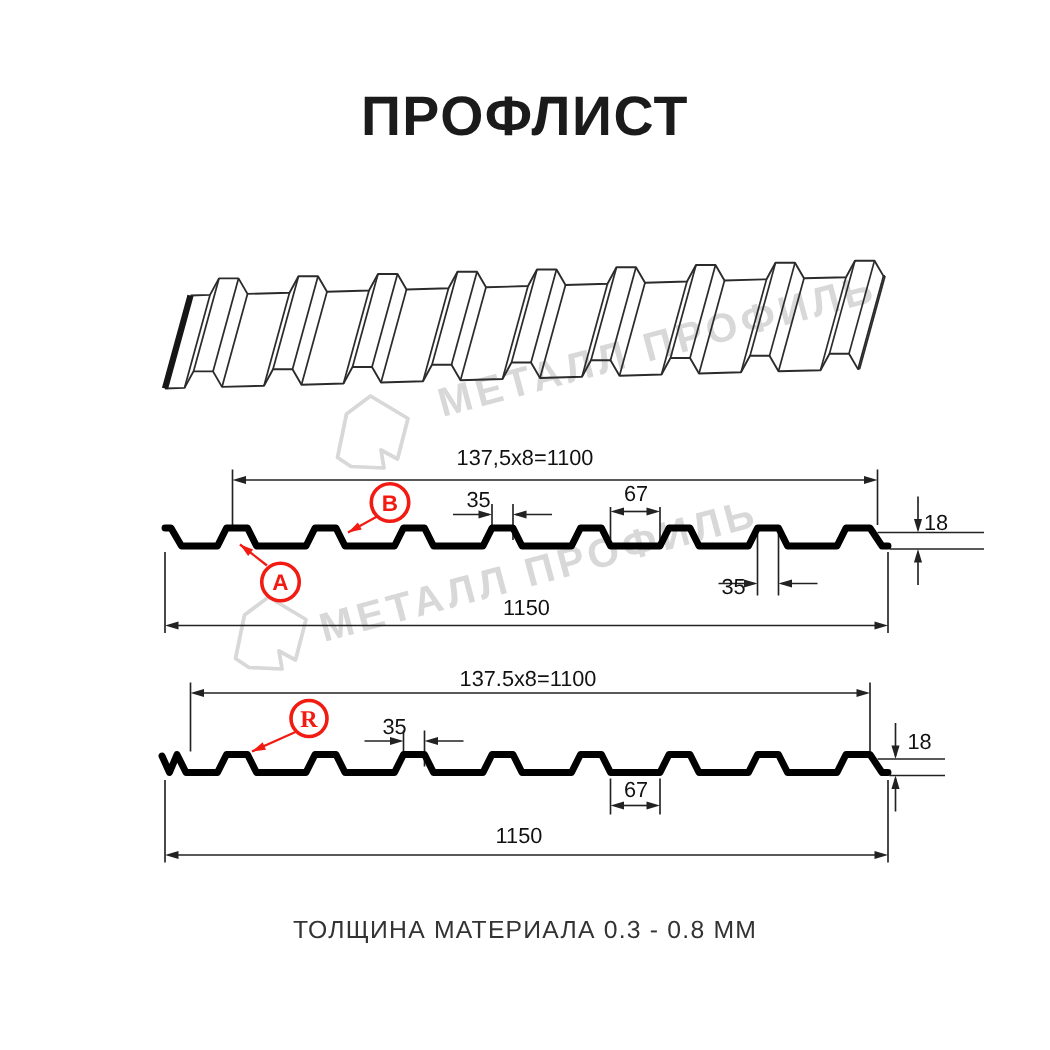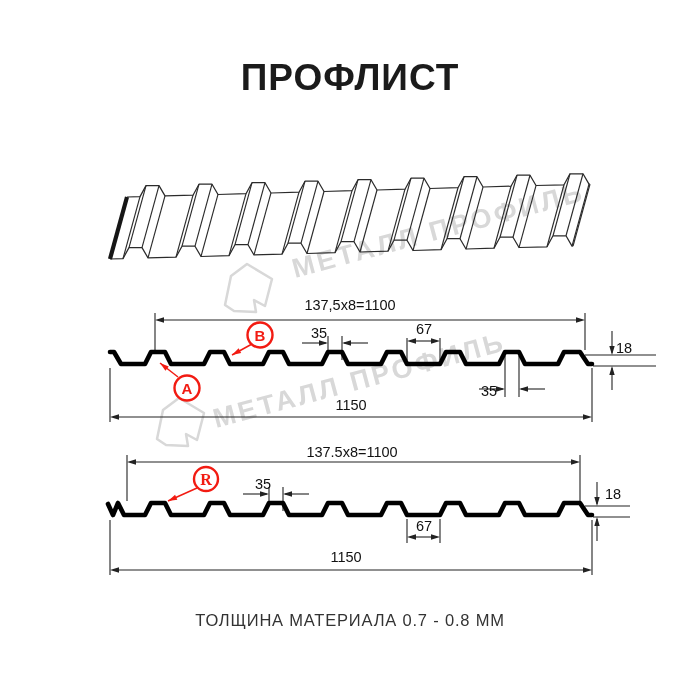--- a/index.html
+++ b/index.html
@@ -17,21 +17,21 @@
   .red-letter-serif{font-family:"Liberation Serif",serif;font-size:16px;font-weight:700;fill:#f21b12;text-anchor:middle;}
   .wm-text{font-family:"Liberation Sans",sans-serif;font-size:27px;font-weight:700;letter-spacing:3px;fill:#d8d8d8;}
   .wm-logo{fill:none;stroke:#d8d8d8;stroke-width:2.5;stroke-linejoin:round;}
 </style>
 </head>
 <body>
 
 <div id="page">
 
   <div id="title" class="htext">ПРОФЛИСТ</div>
-  <div id="footer" class="htext">ТОЛЩИНА МАТЕРИАЛА 0.7 - 0.8 ММ</div>
+  <div id="footer" class="htext">ТОЛЩИНА МАТЕРИАЛА 0.3 - 0.8 ММ</div>
 
   <svg id="scene" width="700" height="700" viewBox="0 0 700 700">
 
     <g>
       <path class="wm-logo" d="M225,305 L231,276 L247,264 L272,279 L265,306 L254,300 L256,312 L234,311 Z"></path>
       <text class="wm-text" x="295" y="278" transform="rotate(-15 295 278)">МЕТАЛЛ ПРОФИЛЬ</text>
     </g>
     <g>
       <path class="wm-logo" d="M157,439 L163,410 L179,398 L204,413 L197,440 L186,434 L188,446 L166,445 Z"></path>
       <text class="wm-text" x="216" y="428" transform="rotate(-15 216 428)">МЕТАЛЛ ПРОФИЛЬ</text>

